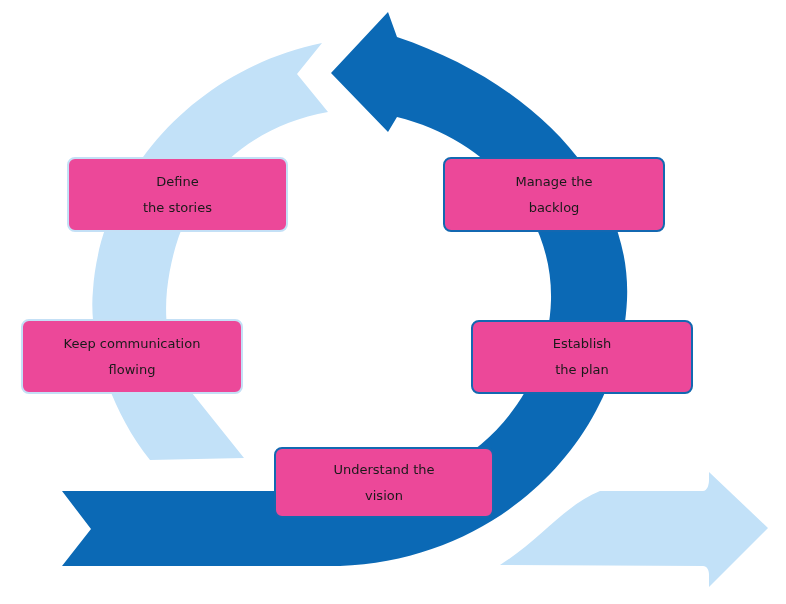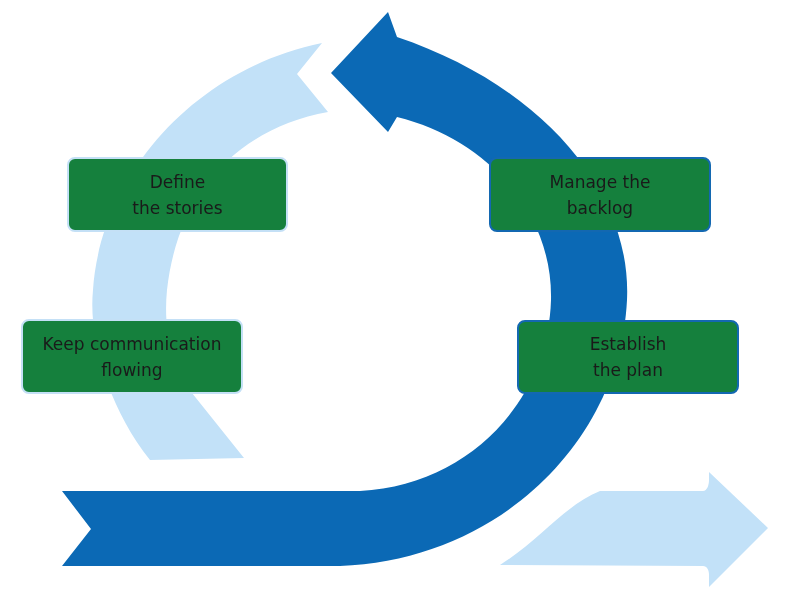--- a/index.html
+++ b/index.html
@@ -1,24 +1,24 @@
 <!DOCTYPE html>
 <html><head>
 <meta charset="utf-8">
 <style>
   html, body { margin:0; padding:0; background:#ffffff; }
   #stage { position:relative; width:786px; height:604px; overflow:hidden; background:#fff; }
   svg.shapes { position:absolute; left:0; top:0; }
   .box {
-    position:absolute; background:#15803d; border-radius:8px;
+    position:absolute; background:#ec4899; border-radius:8px;
     display:flex; align-items:center; justify-content:center; text-align:center;
-    font-family:"DejaVu Sans", sans-serif; font-size:17px; line-height:26px; color:#1a1a1a;
+    font-family:"DejaVu Sans", sans-serif; font-size:13px; line-height:26px; color:#1a1a1a;
     box-sizing:border-box; white-space:pre-line;
   }
-  .box.dark { border:2px solid #1368B1;margin-left:46px; }
+  .box.dark { border:2px solid #1368B1; }
   .box.light { border:2px solid #C4E0F6; }
 </style>
 </head>
 <body>
 
 <div id="stage">
   <svg class="shapes" width="786" height="604" viewBox="0 0 786 604">
 
     <path fill="#C2E1F8" d="M 150 460
          C 110 410, 88 340, 93 290
@@ -49,20 +49,24 @@
          C 632 190, 540 85, 397 37
          L 388 12
          L 331 73
          L 388 132
          L 397 117
          C 490 140, 553 215, 551 300
          C 548 400, 470 485, 360 491
          Z"></path>
   </svg>
 
+  <div class="box dark" style="left:274px; top:447px; width:220px; height:71px;">
+    <span>Understand the
+vision</span>
+  </div>
 
   <div class="box dark" style="left:471px; top:320px; width:222px; height:74px;align-items:center;">
     <span>Establish
 the plan</span>
   </div>
 
   <div class="box dark" style="left:443px; top:157px; width:222px; height:75px;">
     <span>Manage the
 backlog</span>
   </div>

